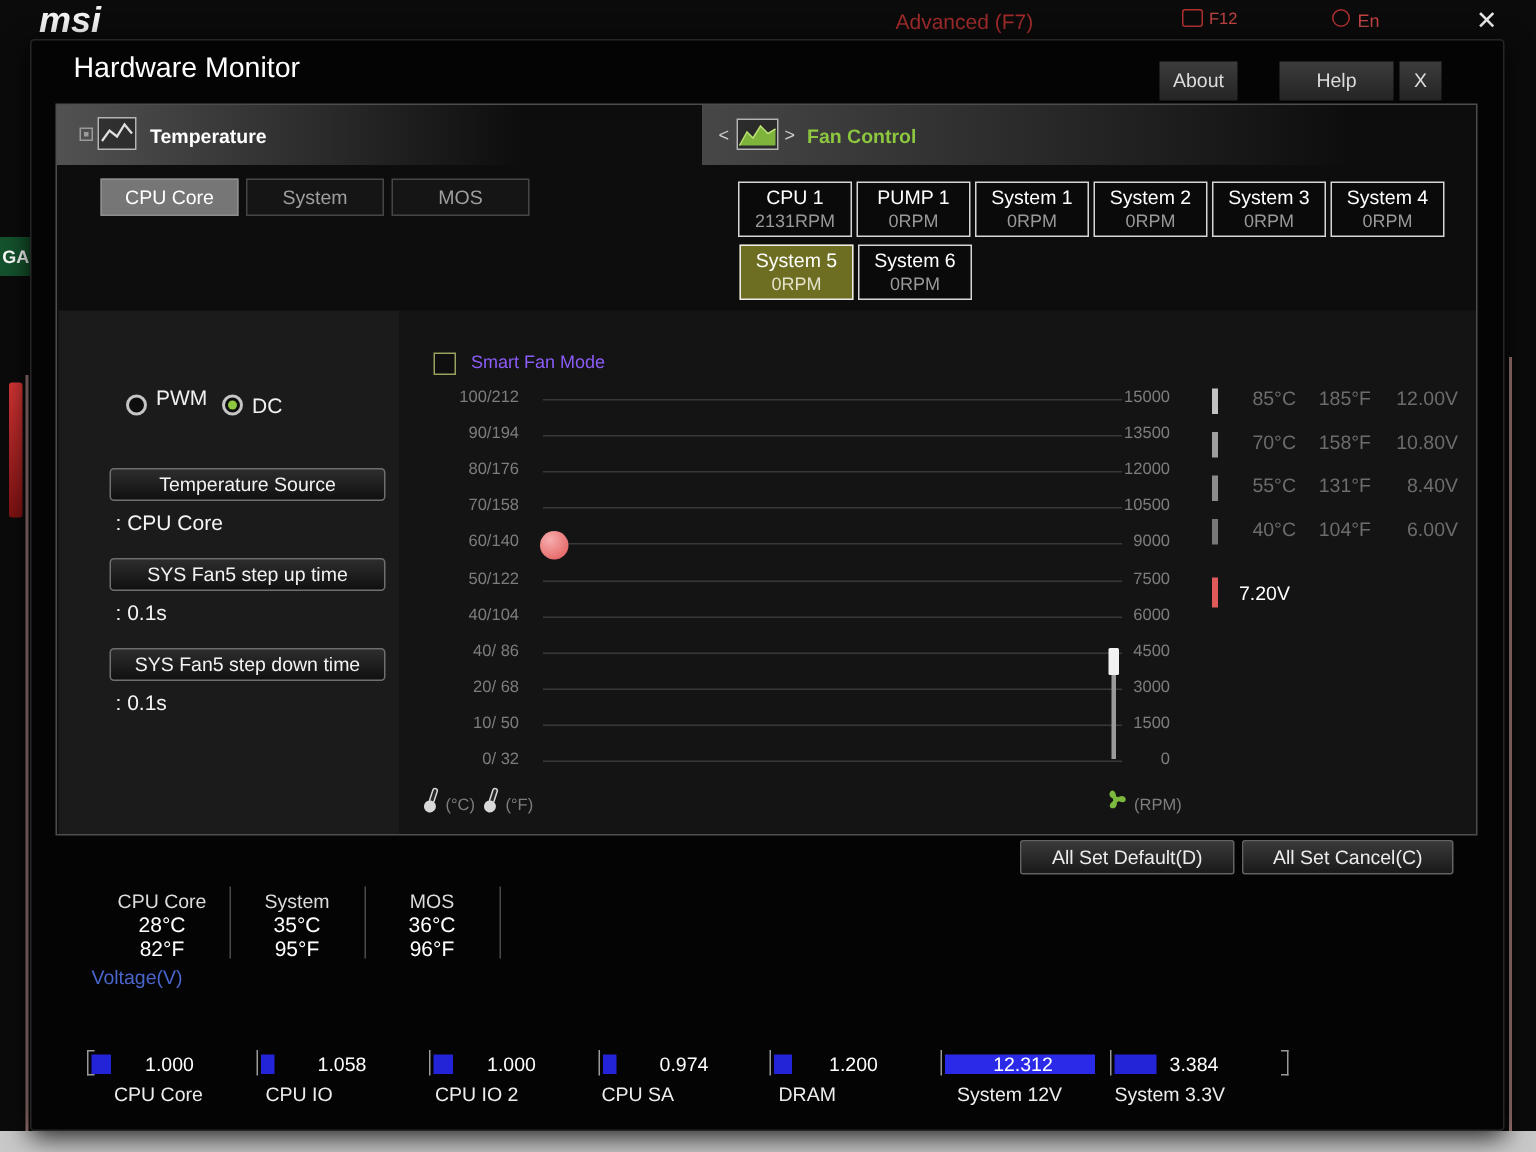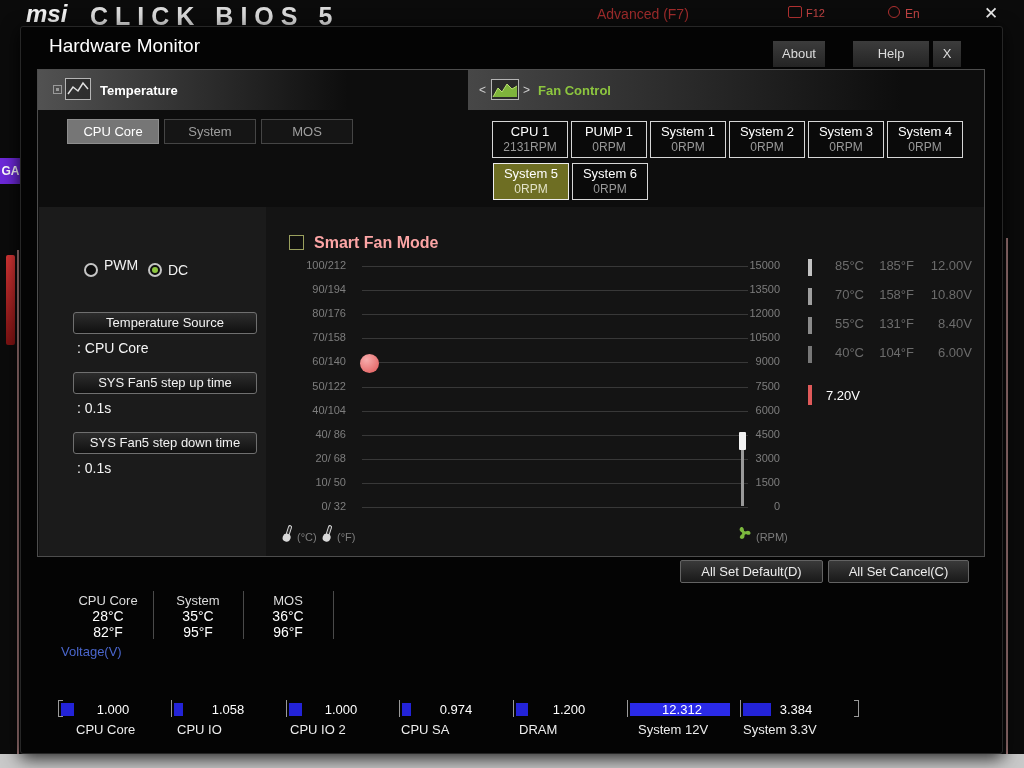--- a/index.html
+++ b/index.html
@@ -7,21 +7,21 @@
   #stage { position:relative; width:1024px; height:768px; background:#0b0b0b; overflow:hidden;
            font-family:"Liberation Sans", sans-serif; -webkit-font-smoothing:antialiased; }
   .a { position:absolute; }
 
   
   .logo { font-size:24px; font-weight:bold; font-style:italic; color:#f2f2f2; }
   .logotext { font-size:25px; font-weight:bold; letter-spacing:7px; color:#dadada; }
   .advmenu { font-size:14px; color:#9e2b2b; }
   .redlabel { font-size:11px; color:#c04343; }
   .bgclose { font-size:17px; color:#e8e8e8; }
-  .gabox { width:21px; height:26px; background:#6d28d9; color:#fff; font-size:12px; font-weight:bold;
+  .gabox { width:21px; height:26px; background:#14532d; color:#fff; font-size:12px; font-weight:bold;
            text-align:center; line-height:26px; }
   .redbar { width:9px; background:linear-gradient(#d23434,#7d1212); border-radius:2px; }
   .pinkline { width:2px; background:#d9a3a3; opacity:.75; }
   .bottomstrip { left:0; top:754px; width:1024px; height:14px; background:#c9c9c9; }
   .ricon { border:1px solid #b03030; border-radius:2px; }
 
   
   .dlg { left:20px; top:26px; width:983px; height:728px; background:#040404;
          border:1px solid #262626; border-radius:3px; box-shadow:0 4px 18px rgba(0,0,0,.85); }
   .dlgtitle { left:28px; top:8px; font-size:19px; color:#fff; }
@@ -54,21 +54,21 @@
 
   .radio { width:14px; height:14px; border:2px solid #c4c4c4; border-radius:50%; background:#0d0d0d; }
   .radio.sel::after { content:""; position:absolute; left:2px; top:2px; width:6px; height:6px; border-radius:50%; background:#8dc63f; }
   .rlabel { font-size:14px; color:#f0f0f0; }
 
   .fbtn { width:184px; height:22px; line-height:20px; text-align:center; font-size:13px; color:#f2f2f2;
           background:linear-gradient(#2d2d2d,#101010); border:1px solid #6f6f6f; border-radius:3px; }
   .fval { font-size:14px; color:#f5f5f5; }
 
   .cb { left:251px; top:165px; width:15px; height:15px; border:1px solid #9aa05e; background:#0f0f0f; }
-  .cblabel { left:276px; top:164px; font-size:16px; color:#fca5a5;font-weight:bold; }
+  .cblabel { left:276px; top:164px; font-size:12px; color:#8b5cf6; }
 
   .gline { left:324px; width:386px; height:1px; background:#383838; }
   .axl { left:250px; width:58px; text-align:right; font-size:11px; color:#7d7d7d; }
   .axr { left:698px; width:44px; text-align:right; font-size:11px; color:#7d7d7d; }
   .dot { left:322px; top:284px; width:19px; height:19px; border-radius:50%;
          background:radial-gradient(circle at 35% 30%, #f7adad, #e66c6c 75%); }
   .thumb { left:701px; top:362px; width:7px; height:18px; background:#f2f2f2; border-radius:1px; }
   .track { left:703px; top:380px; width:3px; height:56px; background:#9a9a9a; }
 
   .thermo { width:9px; height:17px; transform:rotate(18deg); }
@@ -100,21 +100,20 @@
   .vbar.hl { background:#2a2ae8; }
   .vval { top:675px; width:70px; text-align:center; font-size:13px; color:#fff; }
   .vname { top:695px; font-size:13px; color:#ededed; }
 </style>
 </head>
 <body>
 
 <div id="stage">
 
   <span class="a logo" style="left:26px;top:0">msi</span>
-  <span class="a logotext" style="left:90px;top:2px">CLICK BIOS 5</span>
   <span class="a advmenu" style="left:597px;top:6px">Advanced (F7)</span>
   <span class="a ricon" style="left:788px;top:6px;width:14px;height:12px"></span>
   <span class="a redlabel" style="left:806px;top:7px">F12</span>
   <span class="a ricon" style="left:888px;top:6px;width:12px;height:12px;border-radius:50%"></span>
   <span class="a redlabel" style="left:905px;top:7px;font-size:12px">En</span>
   <span class="a bgclose" style="left:984px;top:3px">✕</span>
   <div class="a gabox" style="left:0;top:158px">GA</div>
   <div class="a redbar" style="left:6px;top:255px;height:90px"></div>
   <div class="a pinkline" style="left:17px;top:250px;height:504px"></div>
   <div class="a pinkline" style="left:1006px;top:238px;height:516px"></div>

